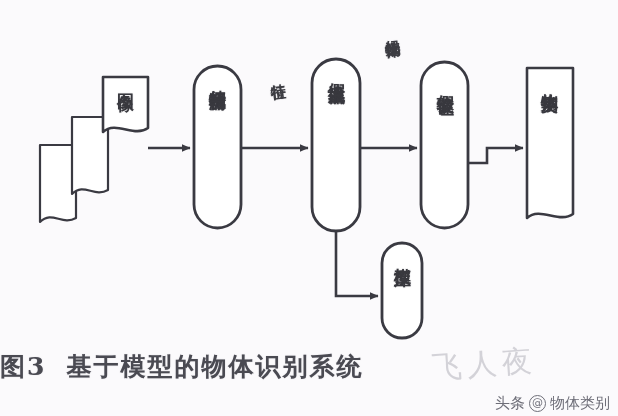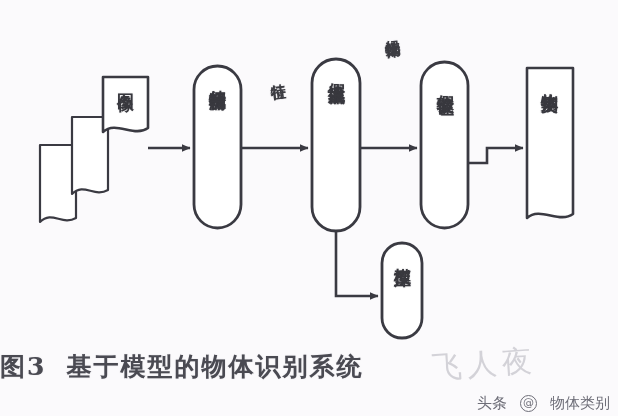--- a/index.html
+++ b/index.html
@@ -93,21 +93,21 @@
     letter-spacing: 5px;
     user-select: none;
     pointer-events: none;
   }
   #wm-bar {
     position: absolute;
     right: 8px;
     bottom: 3px;
     display: flex;
     align-items: center;
-    gap: 13px;
+    gap: 4px;
     font-size: 15px;
     color: #6e6e78;
     font-family: "DejaVu Sans", "Liberation Sans", sans-serif;
     user-select: none;
     justify-content: center;
   }
   #wm-bar .wm-at {
     display: inline-block;
     width: 15px;
     height: 15px;

